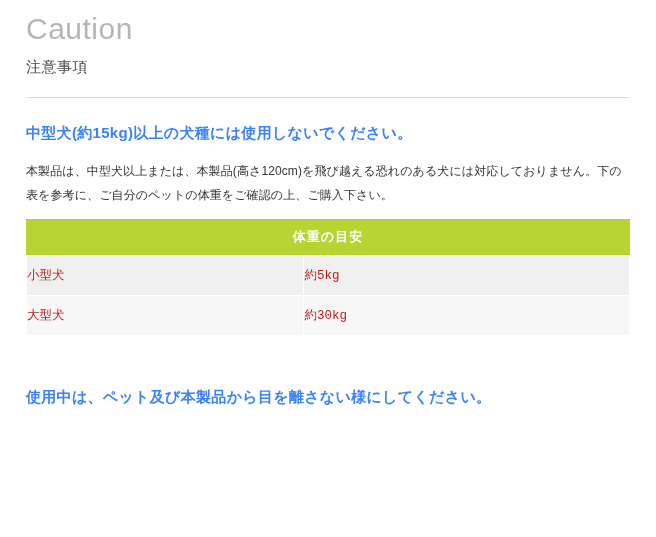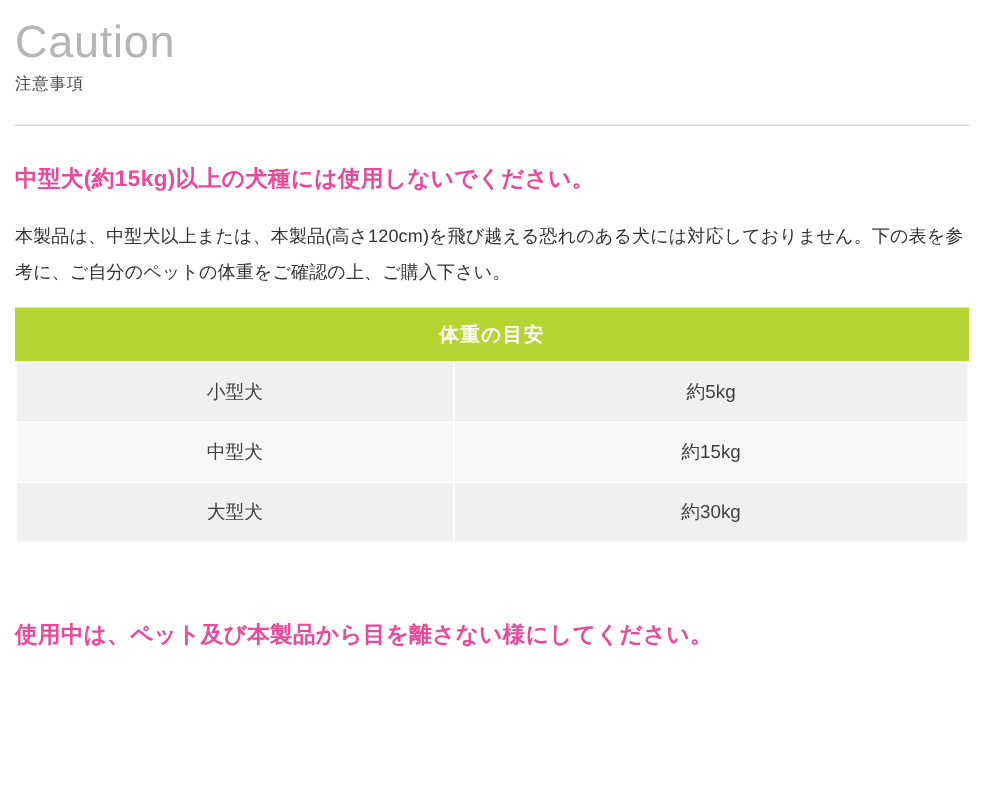--- a/index.html
+++ b/index.html
@@ -12,50 +12,50 @@
     background: #ffffff;
     font-family: "Liberation Sans", sans-serif;
     color: #333333;
     overflow: hidden;
   }
   .page {
     position: relative;
     width: 656px;
     height: 425px;
     box-sizing: border-box;
-    padding: 0 10px;
+    padding: 0 26px;
   }
   .header {
     padding: 12px 0 6px 0;
   }
   .header-title {
     font-size: 30px;
     line-height: 34px;
     color: #b5b5b5;
     font-weight: normal;
     letter-spacing: 0.5px;
     margin: 0;
   }
   .header-sub {
-    font-size: 11px;
+    font-size: 15px;
     color: #4a4a4a;
-    margin-top: 2px;
+    margin-top: 12px;
     letter-spacing: 0.5px;
   }
   .divider {
     border-top: 1px solid #d9d9d9;
     margin-top: 14px;
   }
   .section {
     margin-top: 26px;
   }
   .section-heading {
     font-size: 15px;
     font-weight: bold;
-    color: #ec4899;
+    color: #3b82f6;
     letter-spacing: 0.3px;
     margin: 0 0 16px 0;
   }
   .body-text {
     font-size: 12px;
     line-height: 24px;
     color: #333333;
     letter-spacing: 0.1px;
   }
   .weight-table {
@@ -69,34 +69,35 @@
     background: #b6d432;
     color: #ffffff;
     font-weight: bold;
     font-size: 13px;
     padding: 9px 0;
     letter-spacing: 1px;
   }
   .weight-table td {
     border: 1px solid #ffffff;
     padding: 11px 0;
-    text-align: center;
-    color: #404040;
+    text-align: left;
+    color: #b91c1c;
   }
   .weight-table tr:nth-child(odd) td {
     background: #f0f0f0;
   }
   .weight-table tr:nth-child(even) td {
     background: #f7f7f7;
   }
   .weight-table td.col-label {
     width: 46%;
   }
   .weight-table td.col-value {
     width: 54%;
+    font-family: Liberation Mono, monospace;
   }
   .section-2 {
     margin-top: 52px;
   }
   .section-2 .body-text {
     margin-top: 18px;
   }
 </style>
 </head>
 <body>
@@ -114,24 +115,20 @@
     <p class="body-text">本製品は、中型犬以上または、本製品(高さ120cm)を飛び越える恐れのある犬には対応しておりません。下の表を参考に、ご自分のペットの体重をご確認の上、ご購入下さい。</p>
 
     <table class="weight-table">
       <caption>体重の目安</caption>
       <tbody>
         <tr>
           <td class="col-label">小型犬</td>
           <td class="col-value">約5kg</td>
         </tr>
         <tr>
-          <td class="col-label">中型犬</td>
-          <td class="col-value">約15kg</td>
-        </tr>
-        <tr>
           <td class="col-label">大型犬</td>
           <td class="col-value">約30kg</td>
         </tr>
       </tbody>
     </table>
   </div>
 
   <div class="section section-2">
     <h2 class="section-heading">使用中は、ペット及び本製品から目を離さない様にしてください。</h2>
   </div>

